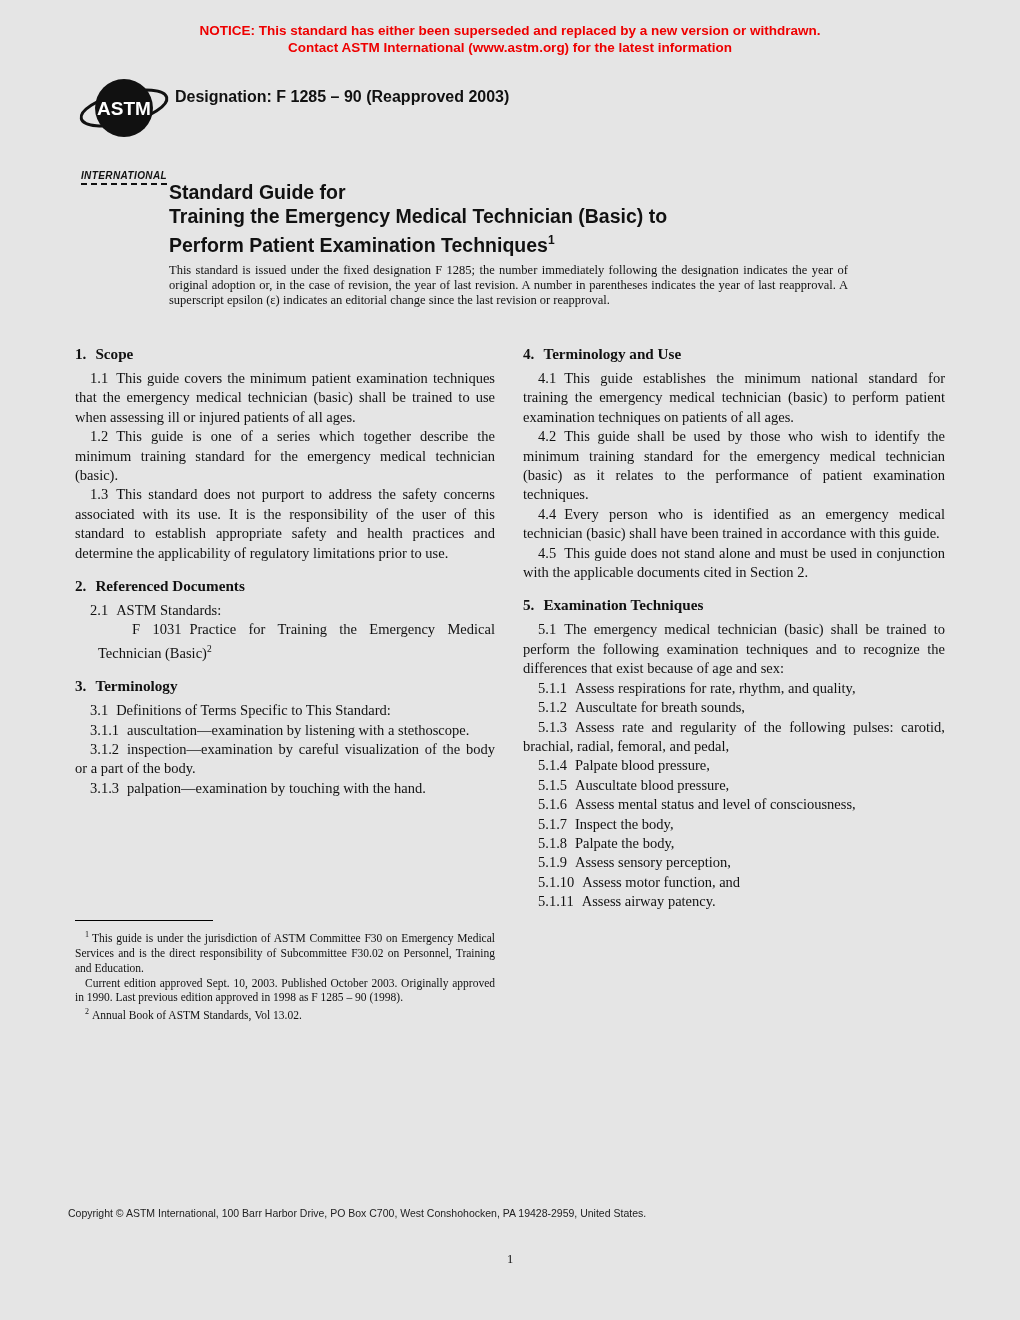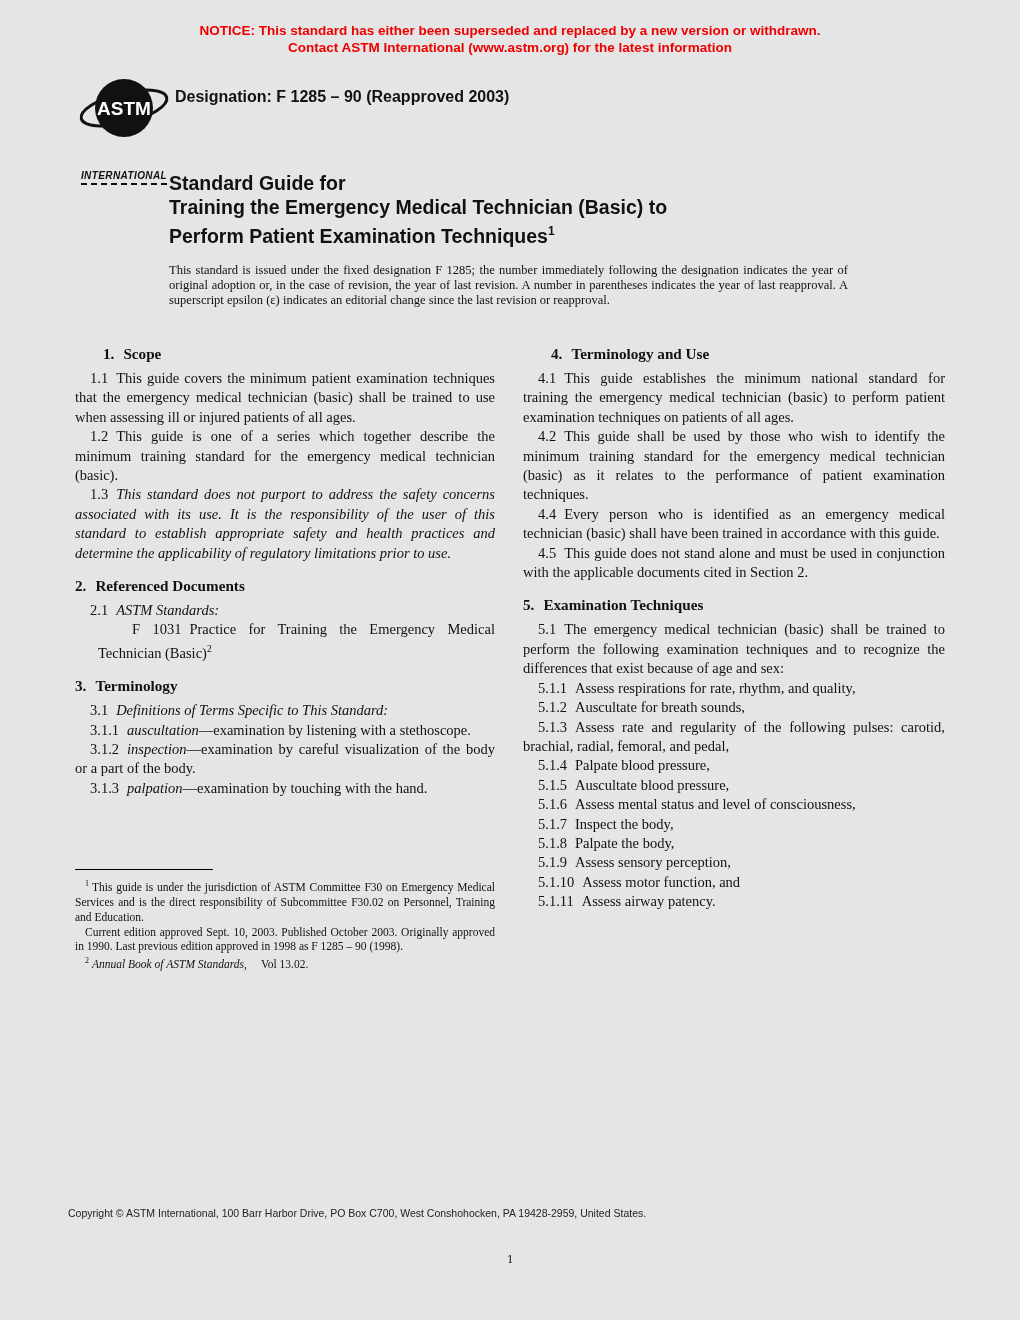--- a/index.html
+++ b/index.html
@@ -26,60 +26,60 @@
     border-bottom:2px dashed #111; padding-bottom:2px; color:#111;
   }
 
   .designation {
     position:absolute; top:88px; left:175px;
     font-family:"Liberation Sans", sans-serif;
     font-weight:bold; font-size:16px; color:#111;
   }
 
   .titleblock {
-    position:absolute; top:171px; left:169px; width:760px;
+    position:absolute; top:180px; left:169px; width:760px;
     font-family:"Liberation Sans", sans-serif;
     font-weight:bold; font-size:19.5px; line-height:24px; color:#111;
   }
   .titleblock sup { font-size:12px; }
 
   .preamble {
     position:absolute; top:263px; left:169px; width:679px; margin:0;
     font-size:12.5px; line-height:15px; text-align:justify;
   }
 
   .col { position:absolute; top:344px; }
   .col-left  { left:75px;  width:420px; }
   .col-right { left:523px; width:422px; }
 
   h3.sec {
     margin:13px 0 6px 0; font-size:15.2px; line-height:19px; font-weight:bold;
     font-family:"Liberation Serif", serif;
   }
-  h3.sec.first { margin-top:0;margin-left:28px; }
+  h3.sec.first { margin-top:0; }
   .hnum { margin-right:9px; }
 
   p.body {
     margin:0; font-size:14.5px; line-height:19.4px;
     text-align:justify; text-indent:15px;
   }
   .pnum { margin-right:8px; }
-  .it { font-style:italic; }
+  .it { }
   p.body sup { font-size:9.5px; }
 
   p.ref { text-indent:-8px; padding-left:23px; }
   .refcode { margin-right:8px;margin-left:42px; }
 
-  .footnotes { position:absolute; top:869px; left:75px; width:420px; }
+  .footnotes { position:absolute; top:920px; left:75px; width:420px; }
   .fnrule { width:138px; border-top:1px solid #000; margin:0 0 7px 0; }
   p.fn {
     margin:0; font-size:11.5px; line-height:14.9px; text-align:justify; text-indent:10px;
   }
   p.fn sup { font-size:8px; margin-right:3px; }
-  p.fn .it { margin-right:14px; }
+  p.fn .it { margin-right:3px; }
 
   .copyright {
     position:absolute; top:1207px; left:68px;
     font-family:"Liberation Sans", sans-serif; font-size:10.5px; color:#222;
   }
   .pageno {
     position:absolute; top:1252px; left:0; width:100%;
     text-align:center; font-size:12.5px;
   }
 </style>

